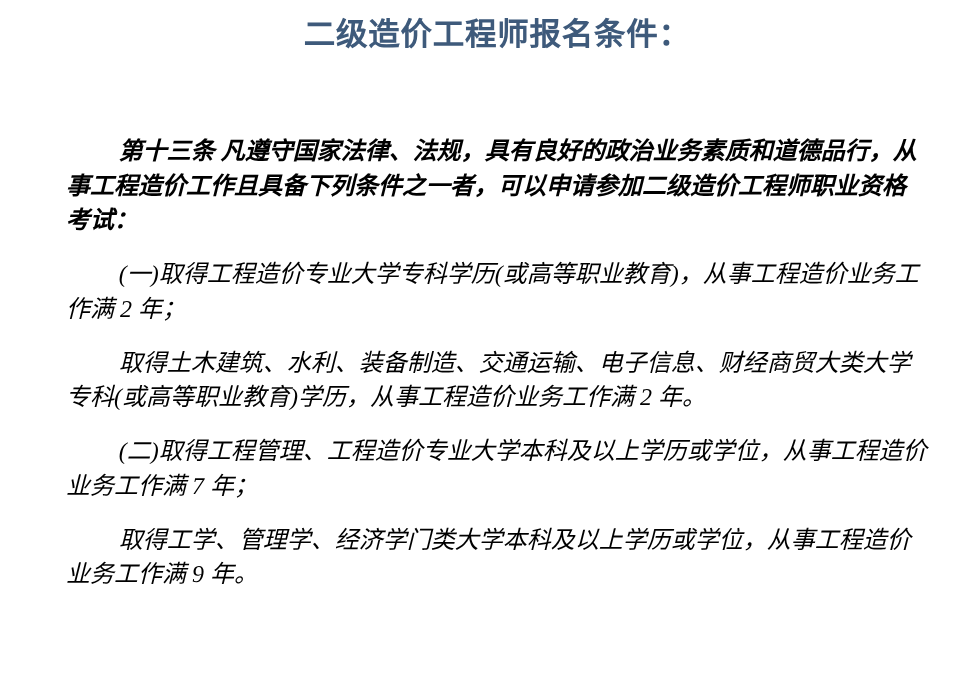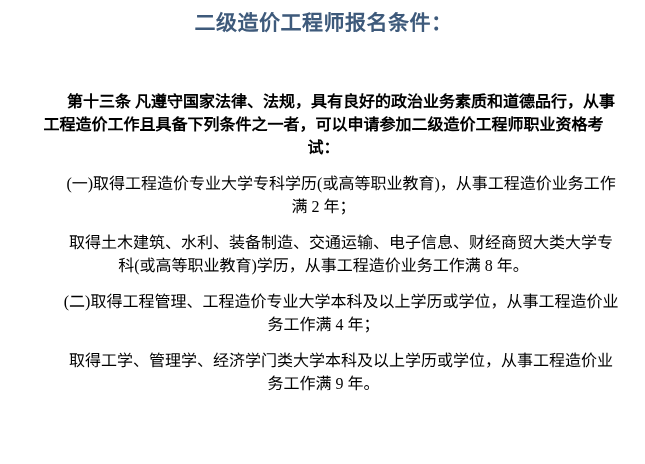--- a/index.html
+++ b/index.html
@@ -7,60 +7,61 @@
     padding: 0;
   }
   body {
     width: 645px;
     height: 464px;
     background: #ffffff;
     overflow: hidden;
     font-family: "Liberation Serif", "DejaVu Serif", serif;
   }
   .doc {
-    padding: 10px 26px 0 28px;
+    padding: 10px 26px 0 44px;
     box-sizing: border-box;
     width: 645px;
     height: 464px;
   }
   .title {
     margin: 0;
     text-align: center;
     font-size: 21px;
     line-height: 26px;
     font-weight: 700;
     color: #3e5a7b;
     letter-spacing: 0.5px;
     font-family: inherit;
   }
   .para {
     margin: 0 0 13px 0;
     font-size: 16px;
     line-height: 23px;
     color: #000000;
     text-indent: 2.2em;
-    text-align: center;
+    text-align: left;
     word-break: break-all;
+    font-style: italic;
   }
   .para.bold {
     font-weight: 700;
   }
   .para.first {
     margin-top: 54px;
   }
 </style>
 </head>
 <body>
 
 <div class="doc">
   <h1 class="title">二级造价工程师报名条件：</h1>
 
   <p class="para bold first">第十三条 凡遵守国家法律、法规，具有良好的政治业务素质和道德品行，从事工程造价工作且具备下列条件之一者，可以申请参加二级造价工程师职业资格考试：</p>
 
   <p class="para">(一)取得工程造价专业大学专科学历(或高等职业教育)，从事工程造价业务工作满 2 年；</p>
 
-  <p class="para">取得土木建筑、水利、装备制造、交通运输、电子信息、财经商贸大类大学专科(或高等职业教育)学历，从事工程造价业务工作满 8 年。</p>
+  <p class="para">取得土木建筑、水利、装备制造、交通运输、电子信息、财经商贸大类大学专科(或高等职业教育)学历，从事工程造价业务工作满 2 年。</p>
 
-  <p class="para">(二)取得工程管理、工程造价专业大学本科及以上学历或学位，从事工程造价业务工作满 4 年；</p>
+  <p class="para">(二)取得工程管理、工程造价专业大学本科及以上学历或学位，从事工程造价业务工作满 7 年；</p>
 
   <p class="para">取得工学、管理学、经济学门类大学本科及以上学历或学位，从事工程造价业务工作满 9 年。</p>
 
 </div>
 
 </body></html>

